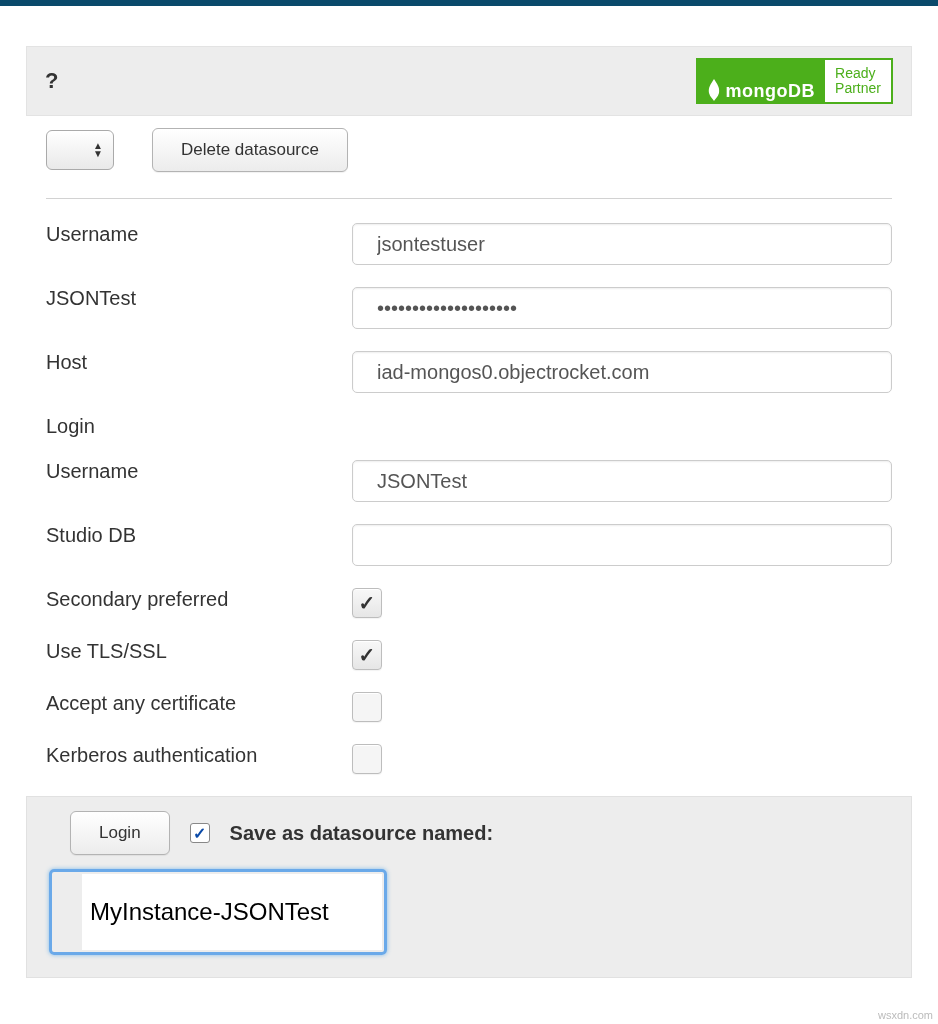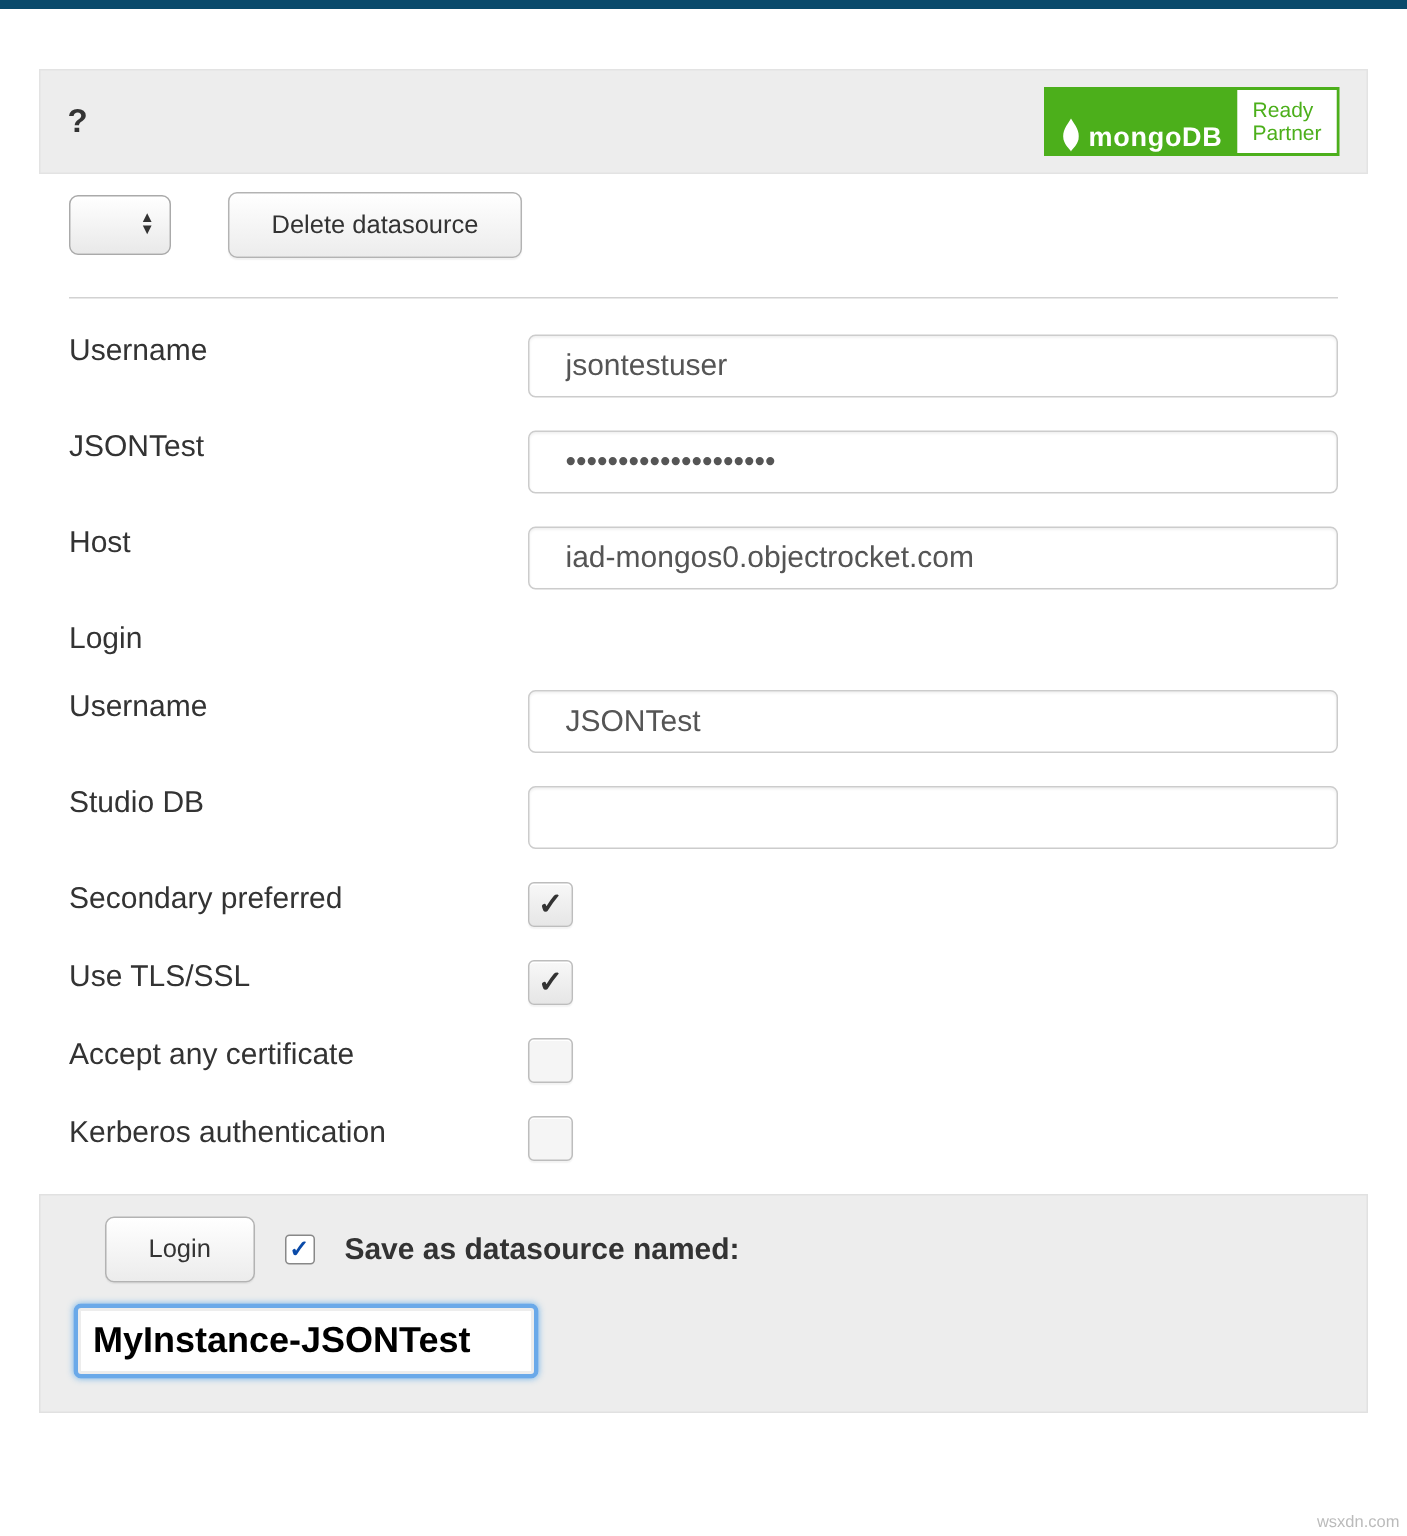--- a/index.html
+++ b/index.html
@@ -161,25 +161,26 @@
     display: inline-block;
     border: 3px solid #6aa9e9;
     border-radius: 5px;
     box-shadow: 0 0 4px rgba(102,175,233,.8);
     padding: 2px;
   }
   .dsname input {
     border: none;
     outline: none;
     font-size: 24px;
-    font-weight: 700;
-    padding: 6px 8px;
+    font-weight: 400;
+    padding: 24px 8px;
     width: 300px;
     background: #fff;
     color: #000;
+    margin-left: 28px;
   }
   .watermark {
     position: fixed;
     right: 5px; bottom: 3px;
     font-size: 11px; color: #bbb;
     font-family: Arial, sans-serif;
   }
 </style>
 </head>
 <body>

